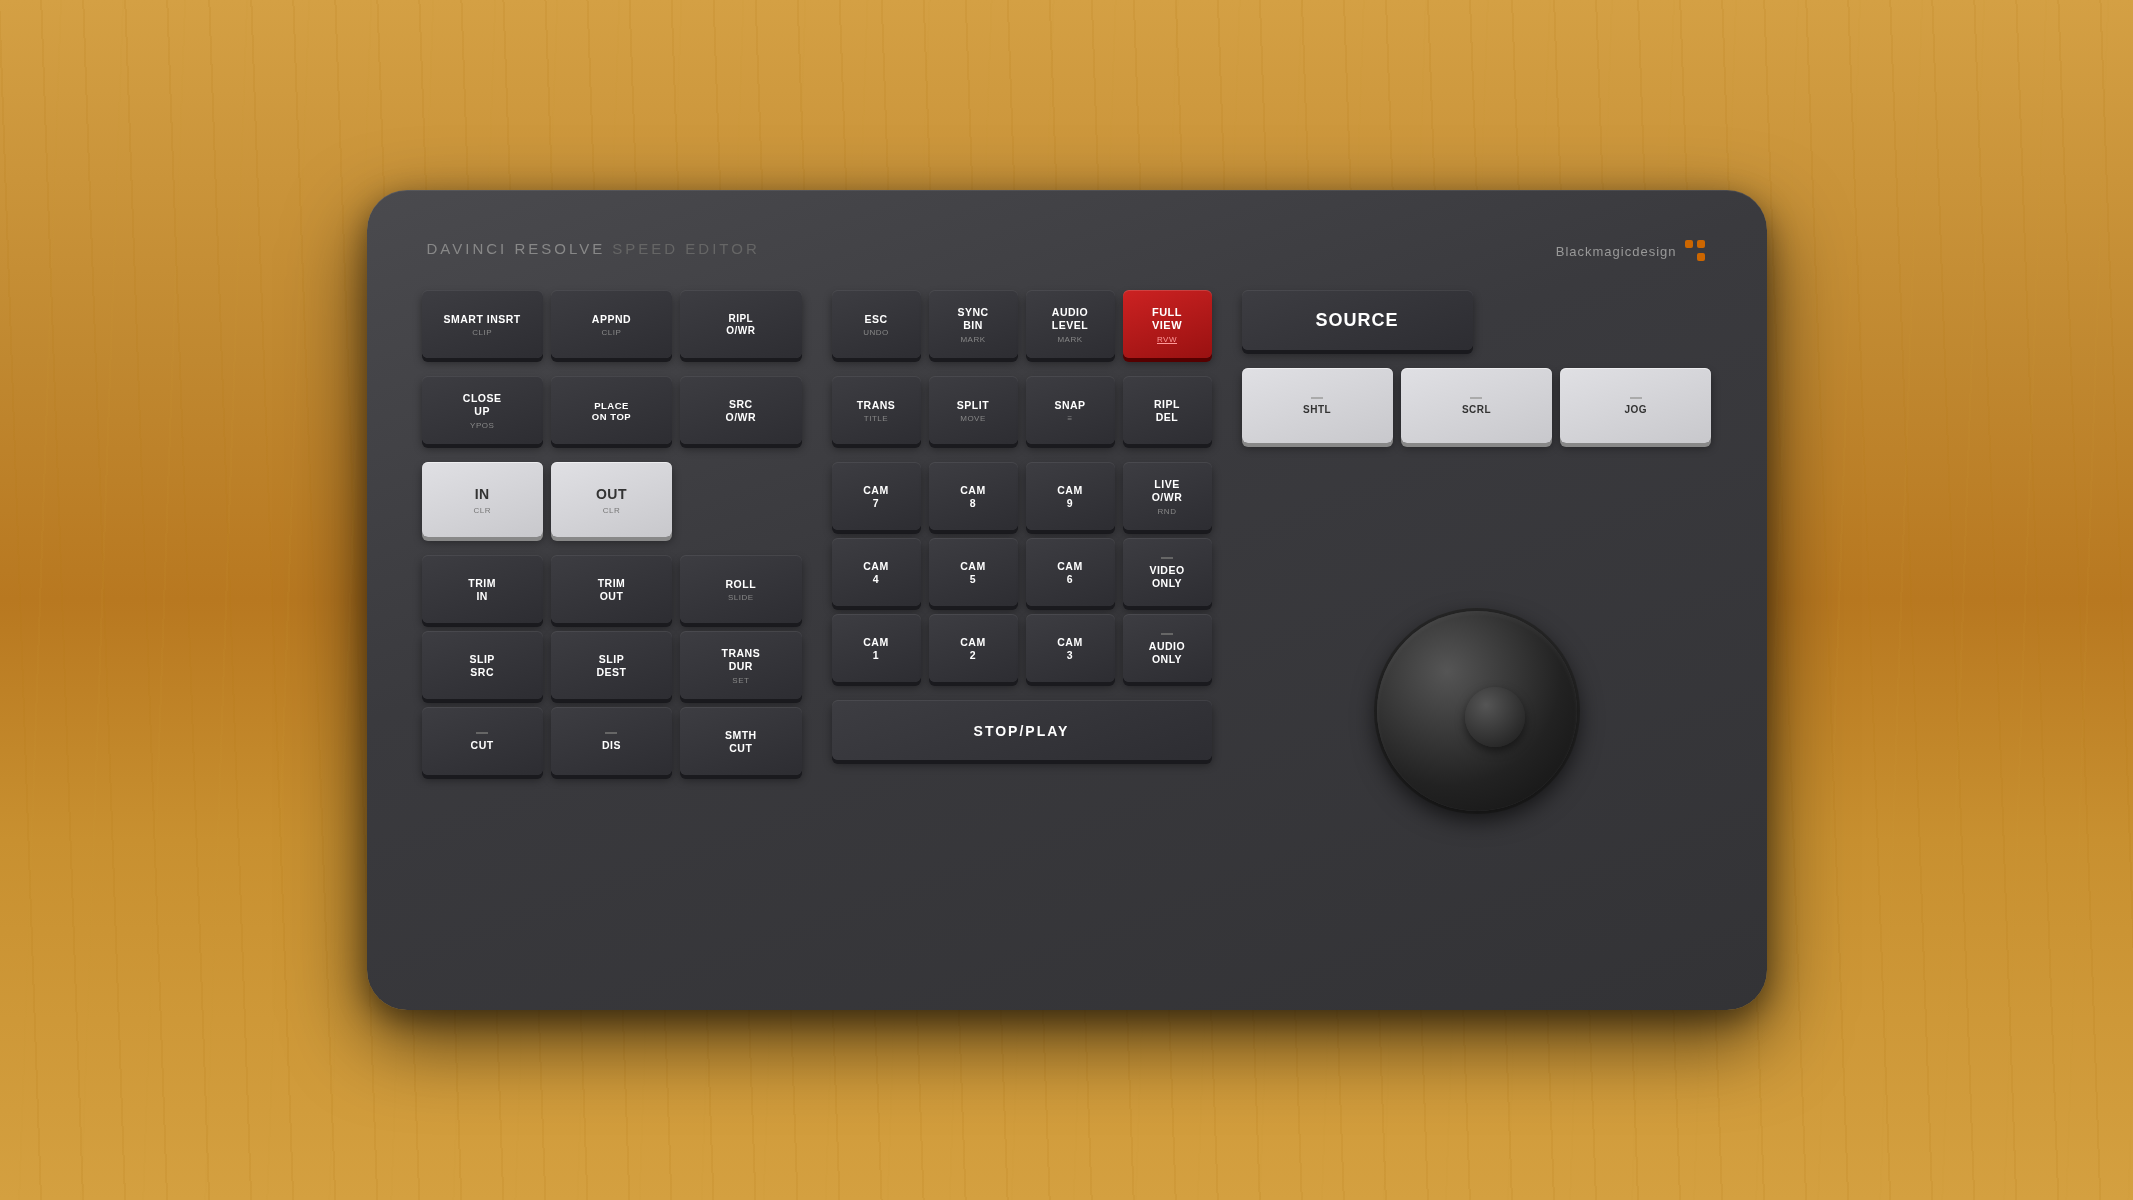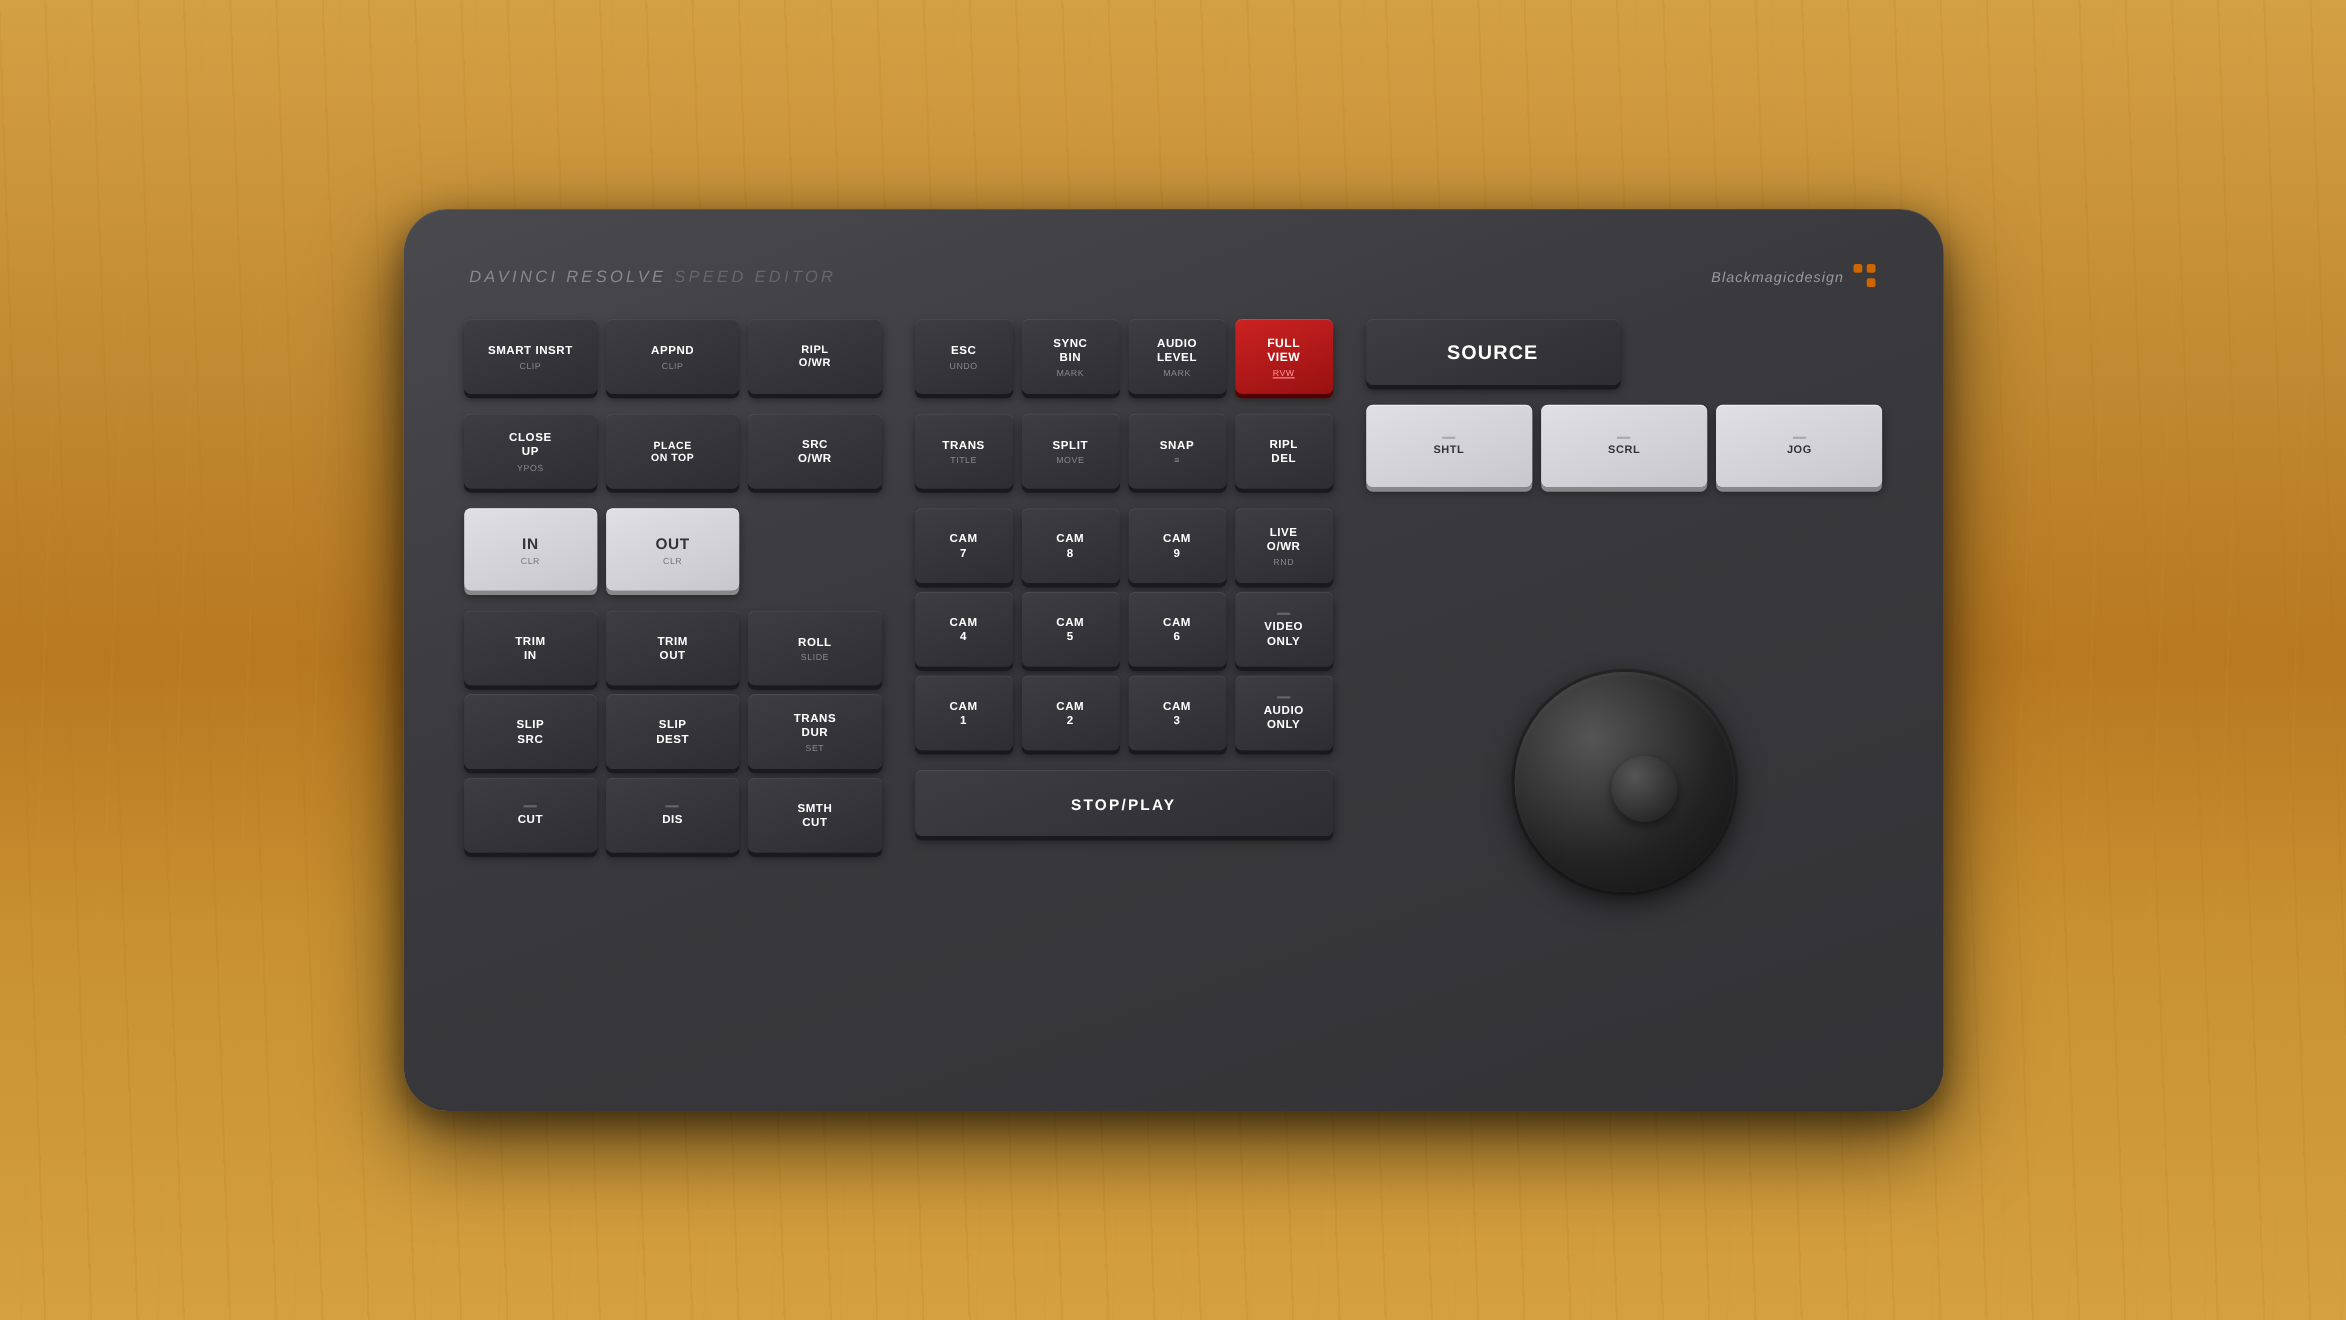--- a/index.html
+++ b/index.html
@@ -51,24 +51,23 @@
         0 10px 30px rgba(0,0,0,0.4),
         inset 0 1px 0 rgba(255,255,255,0.08);
       display: flex;
       flex-direction: column;
       gap: 0;
     }
 
     .device-header {
       display: flex;
       justify-content: space-between;
-      align-items: center;
+      align-items: flex-start;
       margin-bottom: 28px;
       padding: 0 5px;
-      font-style: italic;
     }
 
     .device-title {
       color: #aaa;
       font-size: 15px;
       letter-spacing: 3px;
       font-weight: 400;
     }
 
     .device-title span {

